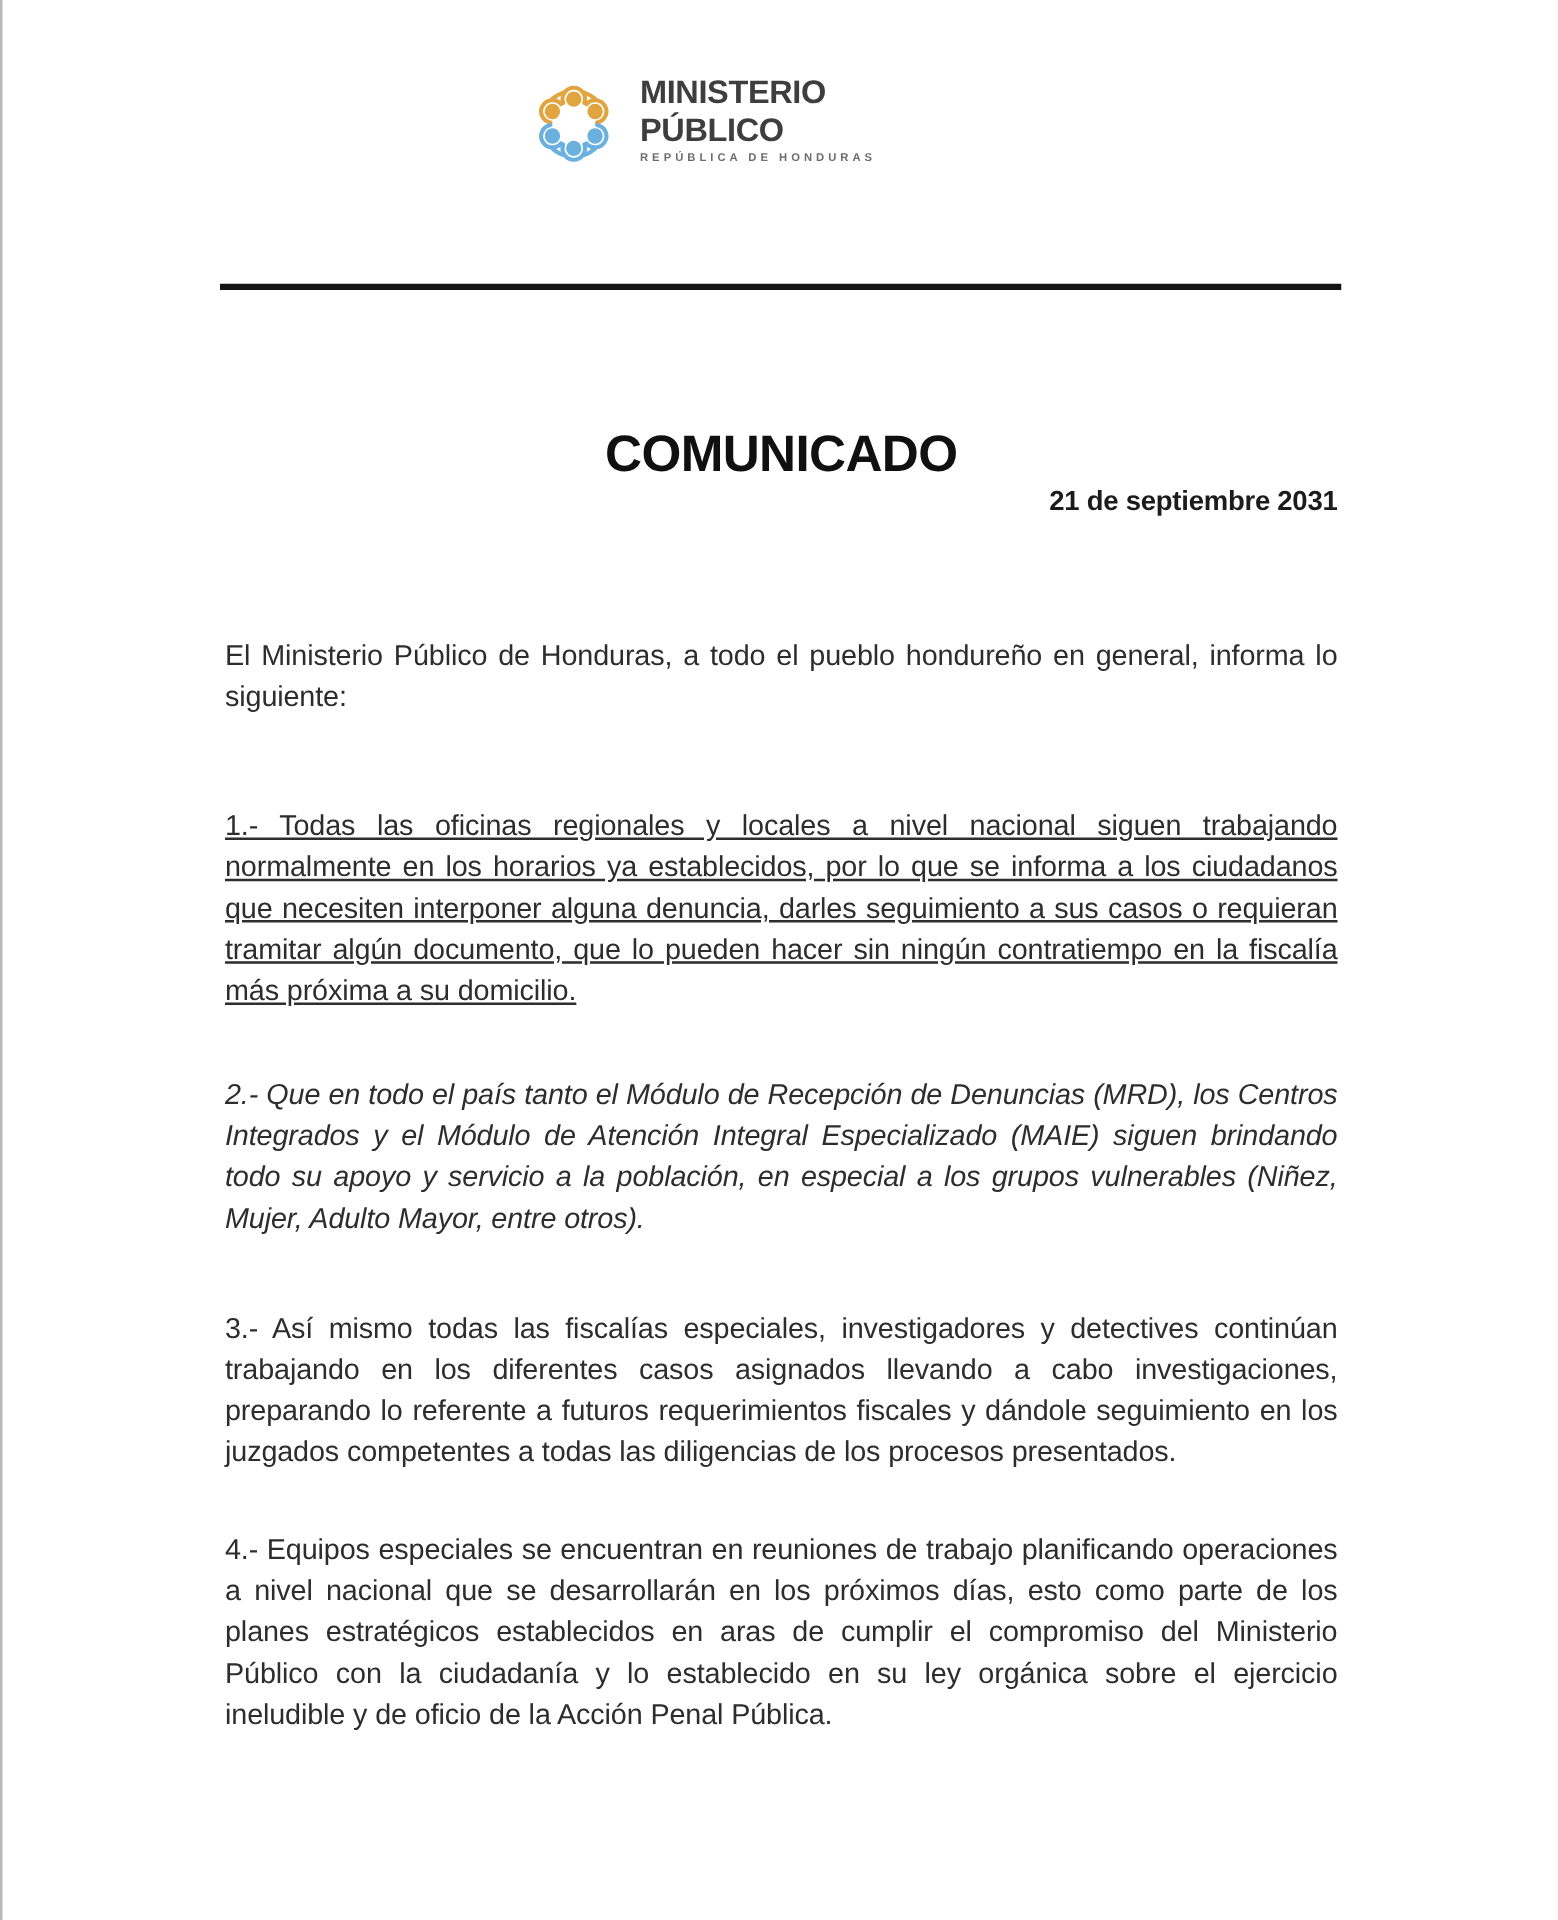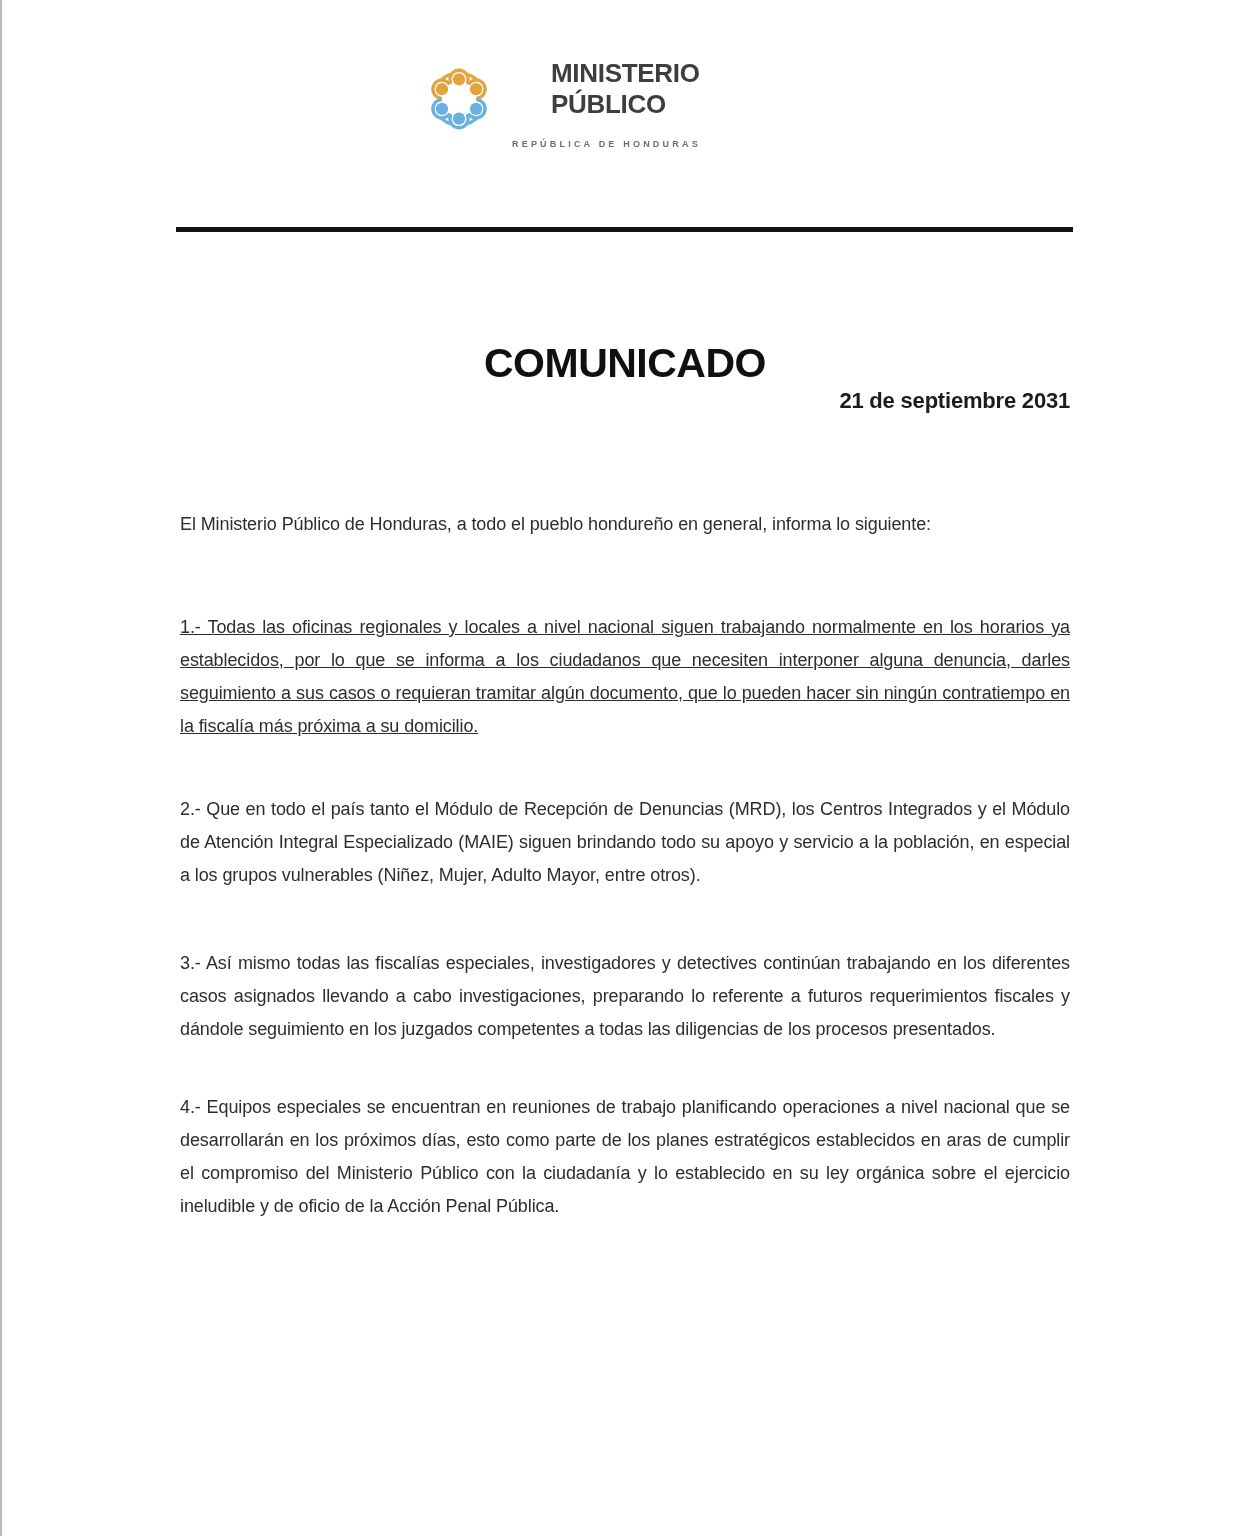--- a/index.html
+++ b/index.html
@@ -31,24 +31,23 @@
     left: 510px;
     top: 58px;
     color: #3e3e3e;
   }
   .logo-name {
     font-size: 26px;
     font-weight: 700;
     line-height: 31px;
     letter-spacing: -0.3px;
     color: #3e3e3e;
-    margin-left: 39px;
   }
   .logo-sub {
-    margin-top: 19px;
+    margin-top: 1px;
     font-size: 9px;
     font-weight: 700;
     letter-spacing: 3.2px;
     color: #6d6d6d;
   }
 
   .divider {
     position: absolute;
     left: 174px;
     top: 227px;
@@ -81,30 +80,30 @@
     letter-spacing: -0.2px;
     color: #1c1c1c;
   }
 
   
   .doc-body {
     position: absolute;
     left: 178px;
     top: 508px;
     width: 890px;
-    font-size: 18px;
+    font-size: 23px;
     line-height: 33px;
     letter-spacing: -0.1px;
     color: #2d2d2d;
     text-align: justify;
   }
   .doc-body p { margin: 0; }
   .p-intro { margin-bottom: 70px !important; }
   .p-1 { margin-bottom: 50px !important; text-decoration: underline; }
-  .p-2 { margin-bottom: 55px !important; }
+  .p-2 { margin-bottom: 55px !important; font-style: italic; }
   .p-3 { margin-bottom: 45px !important; }
 </style>
 </head>
 <body>
 
 <div class="page">
 
   <svg class="logo-mark" viewBox="0 0 100 100" aria-hidden="true">
 
     <g fill="none" stroke-linecap="round" stroke-width="4">

